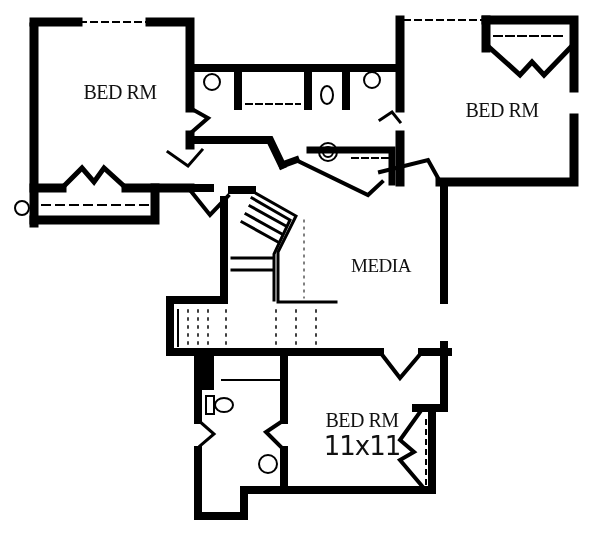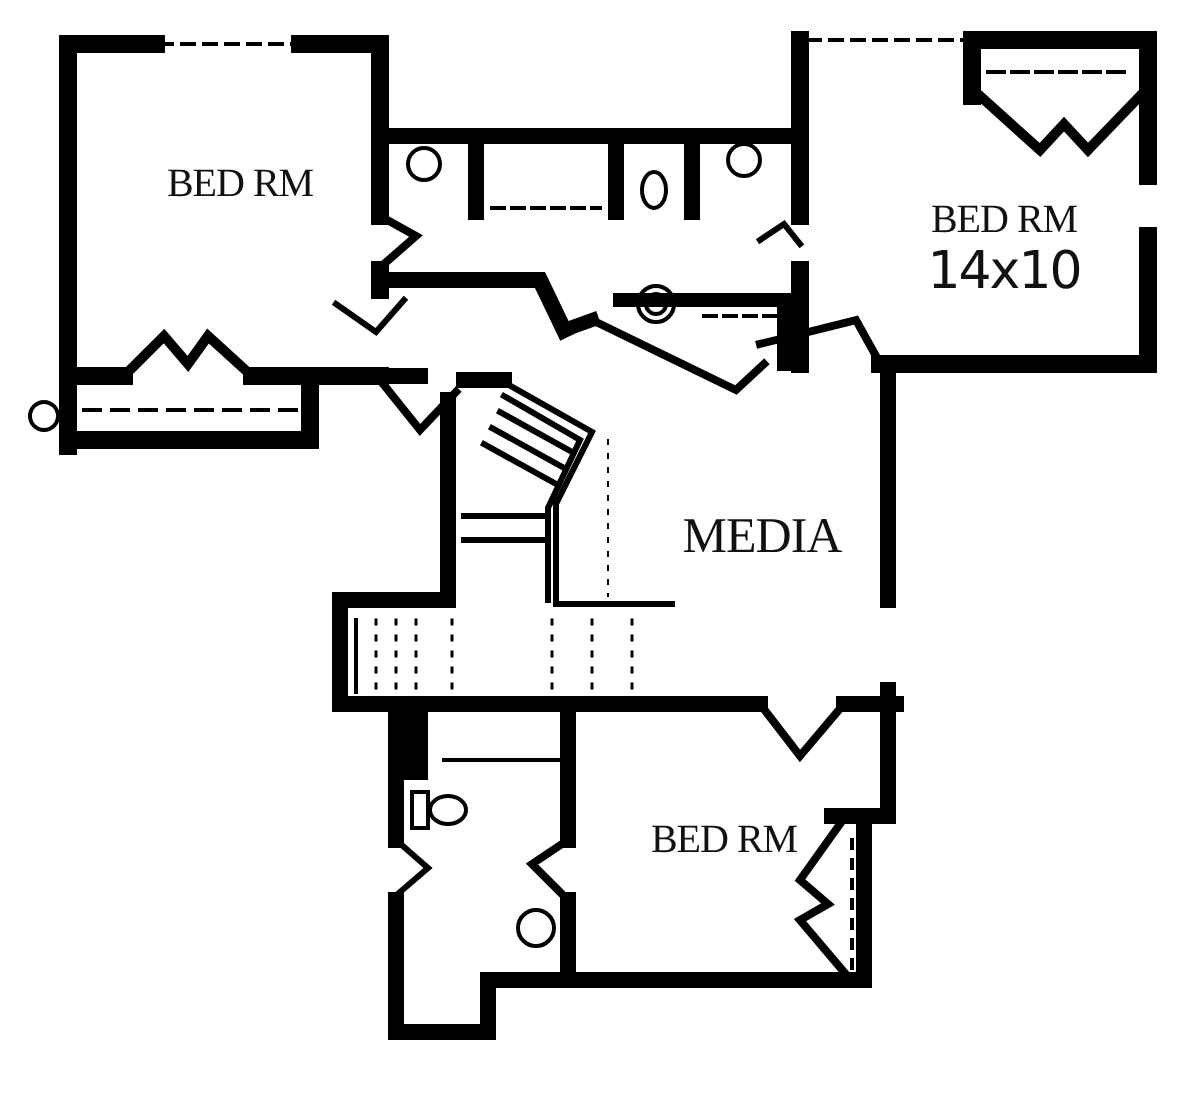--- a/index.html
+++ b/index.html
@@ -1,21 +1,21 @@
 <!DOCTYPE html>
 <html><head>
 <meta charset="utf-8">
 <style>
   html, body { margin:0; padding:0; background:#ffffff; }
   body { width:600px; height:549px; position:relative; overflow:hidden; font-family:"DejaVu Serif", serif; }
   svg { position:absolute; left:0; top:0; }
   .lbl { position:absolute; color:#111; text-align:center; line-height:1; }
   .lbl .t { font-family:"Liberation Serif", serif; font-size:20px; letter-spacing:-0.5px; font-weight:normal; display:block; }
   .lbl .d { font-family:"DejaVu Sans", sans-serif; font-size:26px; font-weight:normal; display:block; margin-top:3px; letter-spacing:-1px; }
-  .lbl.media .t { font-size:25px; }
+  .lbl.media .t { font-size:19px; }
 </style>
 </head>
 <body>
 
 <svg width="600" height="549" viewBox="0 0 600 549">
   <g fill="none" stroke="#000" stroke-linecap="square" stroke-linejoin="miter">
 
     <g stroke-width="9">
       <polyline points="34,27 34,223"></polyline>
       <polyline points="34,22 78,22"></polyline>
@@ -117,22 +117,22 @@
     <line x1="426" y1="420" x2="426" y2="484" stroke-width="2" stroke-dasharray="4,6"></line>
   </g>
 </svg>
 
 <div class="lbl" style="left:62px;top:82px;width:116px;">
   <span class="t">BED RM</span>
 </div>
 
 <div class="lbl" style="left:444px;top:100px;width:116px;">
   <span class="t">BED RM</span>
-  <span class="d">14x10</span>
 </div>
 
 <div class="lbl media" style="left:336px;top:256px;width:90px;">
   <span class="t">MEDIA</span>
 </div>
 
 <div class="lbl" style="left:306px;top:410px;width:112px;">
   <span class="t">BED RM</span>
+  <span class="d">11x11</span>
 </div>
 
 </body></html>

